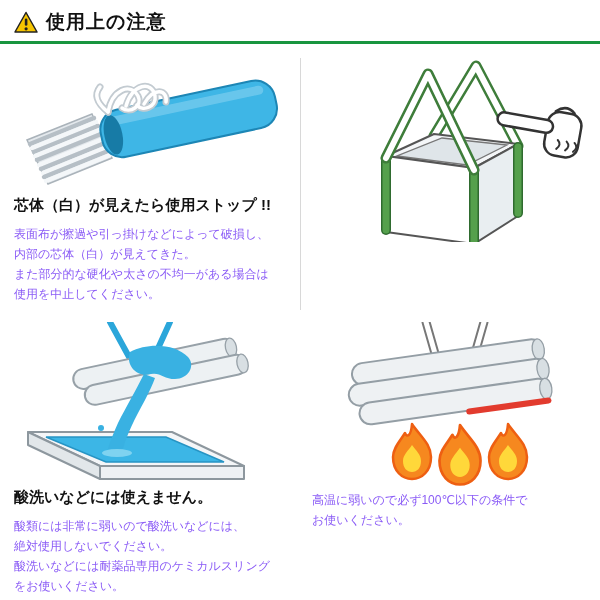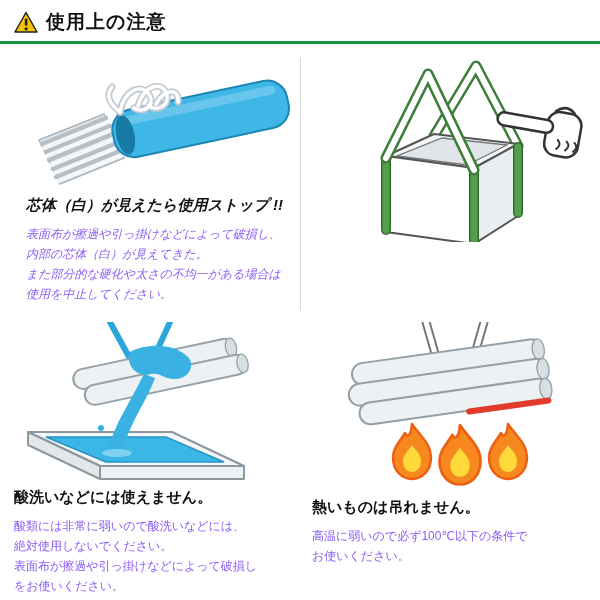--- a/index.html
+++ b/index.html
@@ -8,21 +8,21 @@
     position:relative; width:600px; height:600px; background:#fff;
     font-family:"Liberation Sans","DejaVu Sans",sans-serif; color:#1a1a1a; overflow:hidden;border-radius:28px;
   }
   .hdr { position:absolute; left:14px; top:9px; display:flex; align-items:center; gap:8px; }
   .hdr h1 { margin:0; font-size:19px; font-weight:bold; letter-spacing:1px; color:#111; }
   .green-rule { position:absolute; left:0; top:41px; width:600px; height:3px; background:#18953f; }
   .divider-v { position:absolute; left:300px; top:58px; width:1px; height:252px; background:#d8d8d8; }
   .sec { position:absolute; }
   .sec h2 { margin:6px 0 8px 0; font-size:15px; font-weight:bold; color:#111; white-space:pre-line; line-height:1.45; }
   .sec p  { margin:0; font-size:12px; line-height:1.68; color:#8b5cf6; white-space:pre-line; }
-  .sec-tl { left:26px;  top:52px;  width:274px;font-style:italic; }
+  .sec-tl { left:14px;  top:52px;  width:274px; }
   .sec-tr { left:312px; top:52px;  width:274px; }
   .sec-bl { left:14px;  top:322px; width:282px; }
   .sec-br { left:312px; top:322px; width:274px; }
   .illus { display:block; }
   svg { display:block; }
 </style>
 </head>
 <body>
 
 <div class="page">
@@ -133,21 +133,21 @@
 
       <path d="M 116 30 C 134 20 162 22 174 35 C 182 44 174 57 161 57 C 150 57 146 50 137 52 C 124 56 111 44 116 30 Z" fill="#39b1e2"></path>
       <path d="M 130 52 C 121 70 112 85 104 101 C 100 110 96 119 94 127 L 109 127 C 113 112 121 96 131 78 C 135 70 139 62 141 56 Z" fill="#39b1e2"></path>
       <circle cx="87" cy="106" r="3" fill="#39b1e2"></circle>
       <circle cx="118" cy="92" r="2.6" fill="#39b1e2"></circle>
       <ellipse cx="103" cy="131" rx="15" ry="4" fill="#7fd3f0"></ellipse>
     </svg>
     <h2>酸洗いなどには使えません。</h2>
     <p>酸類には非常に弱いので酸洗いなどには、
 絶対使用しないでください。
-表面布が擦過や引っ掛けなどによって破損し
+酸洗いなどには耐薬品専用のケミカルスリング
 をお使いください。</p>
   </section>
 
   <section class="sec sec-br">
     <svg class="illus" width="274" height="168" viewBox="0 0 274 168">
       <defs>
         <g id="flame">
           <path d="M0,-36 C8,-24 19,-16 19,-3 C19,11 10,19 0,19 C-10,19 -19,11 -19,-3 C-19,-12 -12,-19 -7,-27 C-5,-22 -1,-24 0,-36 Z" fill="#f6881f" stroke="#ee5f12" stroke-width="2.5" stroke-linejoin="round"></path>
           <path d="M0,-15 C4,-9 9,-6 9,1 C9,8 5,12 0,12 C-5,12 -9,8 -9,1 C-9,-5 -4,-9 0,-15 Z" fill="#ffd83a"></path>
         </g>
@@ -167,18 +167,17 @@
         <ellipse cx="232" cy="59" rx="6" ry="10.5" fill="#d8dfe3" stroke="#949ea5" stroke-width="1.3"></ellipse>
         <rect x="44" y="68" width="192" height="22" rx="11" fill="#eef1f3" stroke="#949ea5" stroke-width="2"></rect>
         <ellipse cx="232" cy="79" rx="6" ry="10.5" fill="#d8dfe3" stroke="#949ea5" stroke-width="1.3"></ellipse>
         <rect x="150" y="88" width="86" height="6" rx="3" fill="#e23b2e"></rect>
       </g>
 
       <use href="#flame" transform="translate(100,138)"></use>
       <use href="#flame" transform="translate(148,142) scale(1.08)"></use>
       <use href="#flame" transform="translate(196,138)"></use>
     </svg>
-    <h2>熱いものは吊れません。</h2>
     <p>高温に弱いので必ず100℃以下の条件で
 お使いください。</p>
   </section>
 
 </div>
 
 </body></html>

